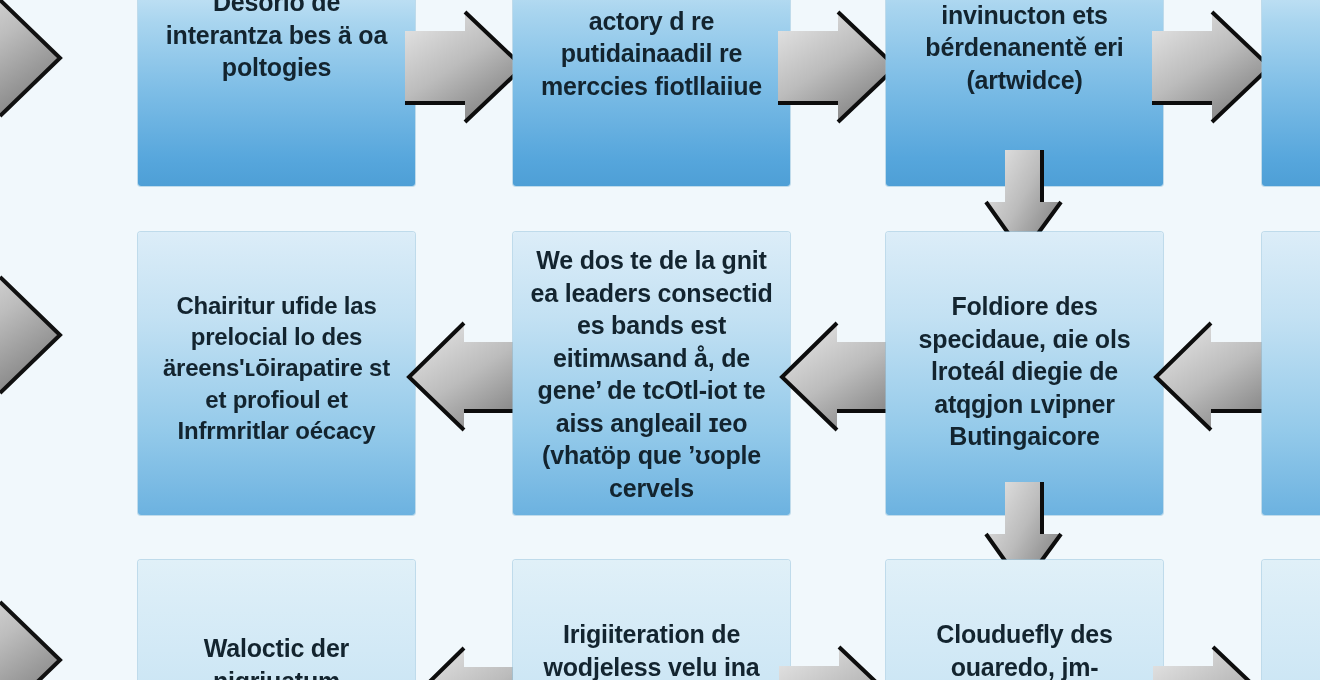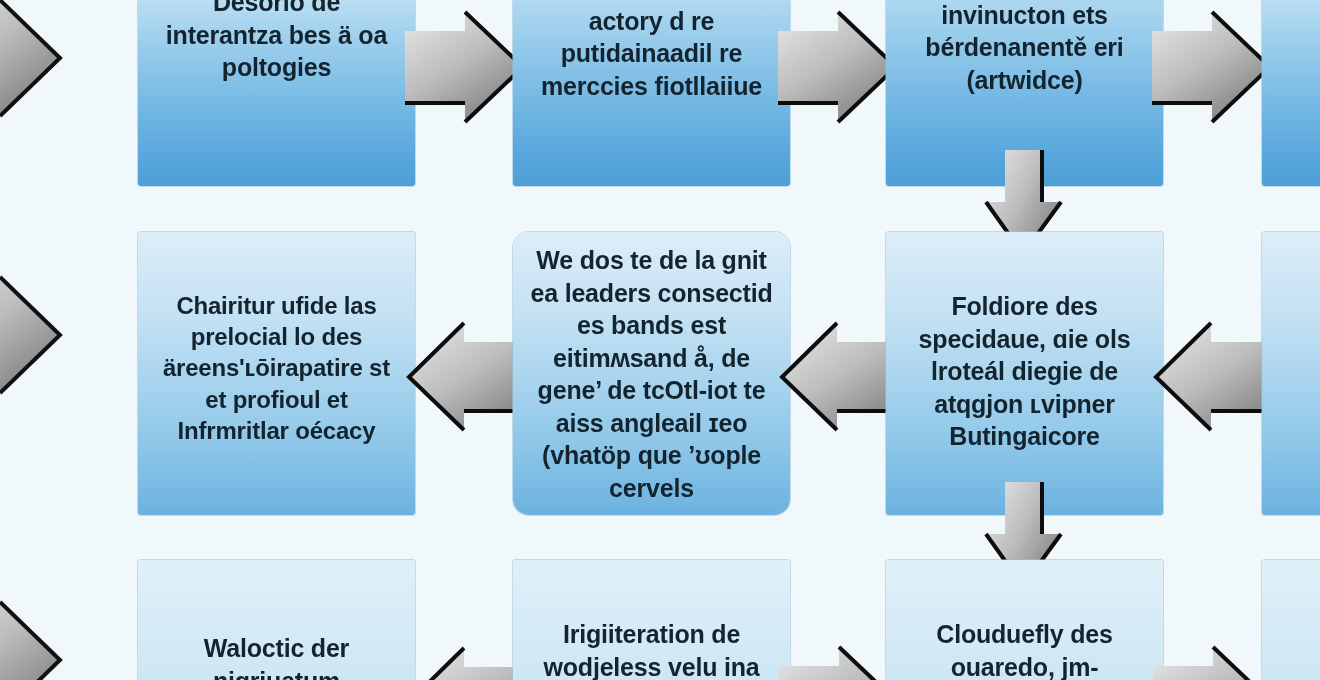--- a/index.html
+++ b/index.html
@@ -165,21 +165,21 @@
           <stop offset="50%" stop-color="#bcbcbc"></stop>
           <stop offset="100%" stop-color="#7e7e7e"></stop>
         </linearGradient>
       </defs>
       <path d="M118,22 L58,22 L58,3 L3,57 L58,110 L58,91 L118,91 Z" fill="url(#agR2b)"></path>
       <path d="M58,3 L3,57 L58,110" fill="none" stroke="#0d0d0d" stroke-width="4"></path>
       <path d="M58,91 L118,91" fill="none" stroke="#0d0d0d" stroke-width="4"></path>
     </svg>
   </div>
 
-  <div class="box g2" style="left:513px;top:232px;width:277px;height:283px;font-size:25px;padding-top:12px;border-radius:16px;">
+  <div class="box g2" style="left:513px;top:232px;width:277px;height:283px;font-size:25px;padding-top:12px;">
     <span class="txt">We dos te de la gnit ea leaders consectid es bands est eitimʍsand å, de gene’ de tcOtl-iot te aiss angleail ɪeo (vhatöp que ’ʊople cervels</span>
   </div>
 
   <div class="arrow" style="left:779px;top:320px;width:122px;height:112px;">
     <svg width="122" height="112" viewBox="0 0 122 112">
       <defs>
         <linearGradient id="agR2c" x1="0.15" y1="0" x2="0.85" y2="1">
           <stop offset="0%" stop-color="#e5e5e5"></stop>
           <stop offset="50%" stop-color="#bcbcbc"></stop>
           <stop offset="100%" stop-color="#7e7e7e"></stop>

